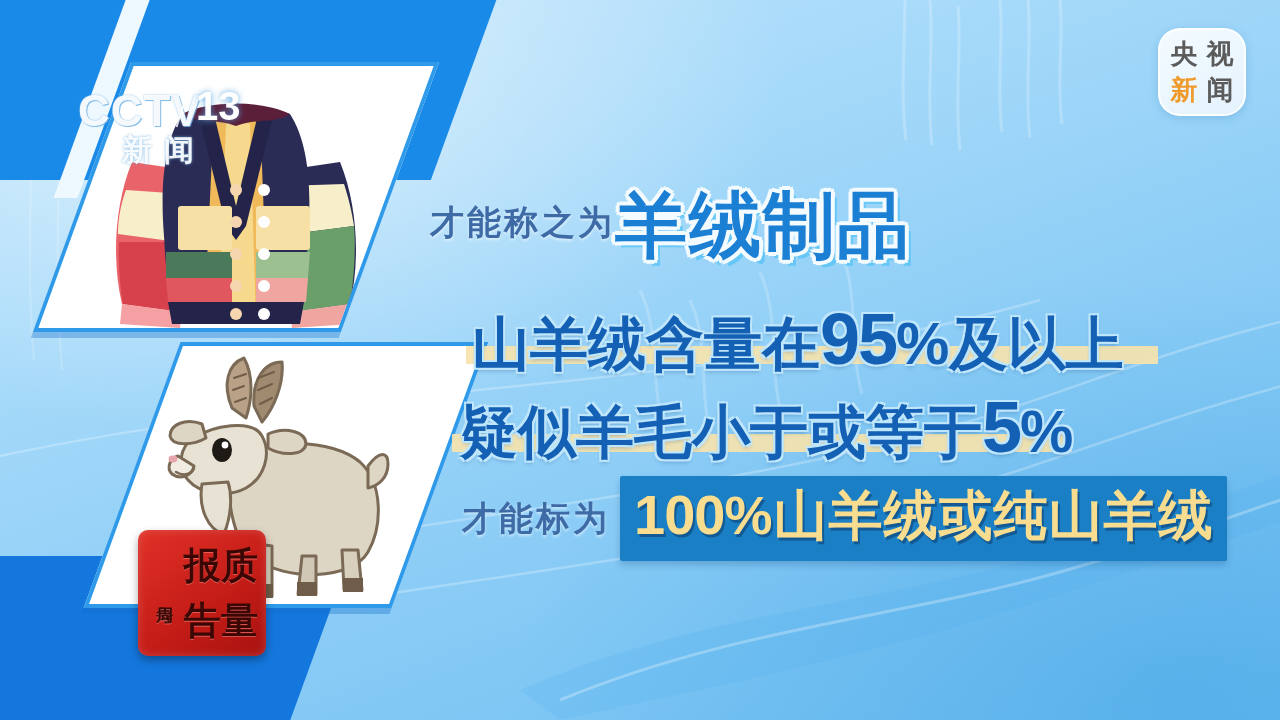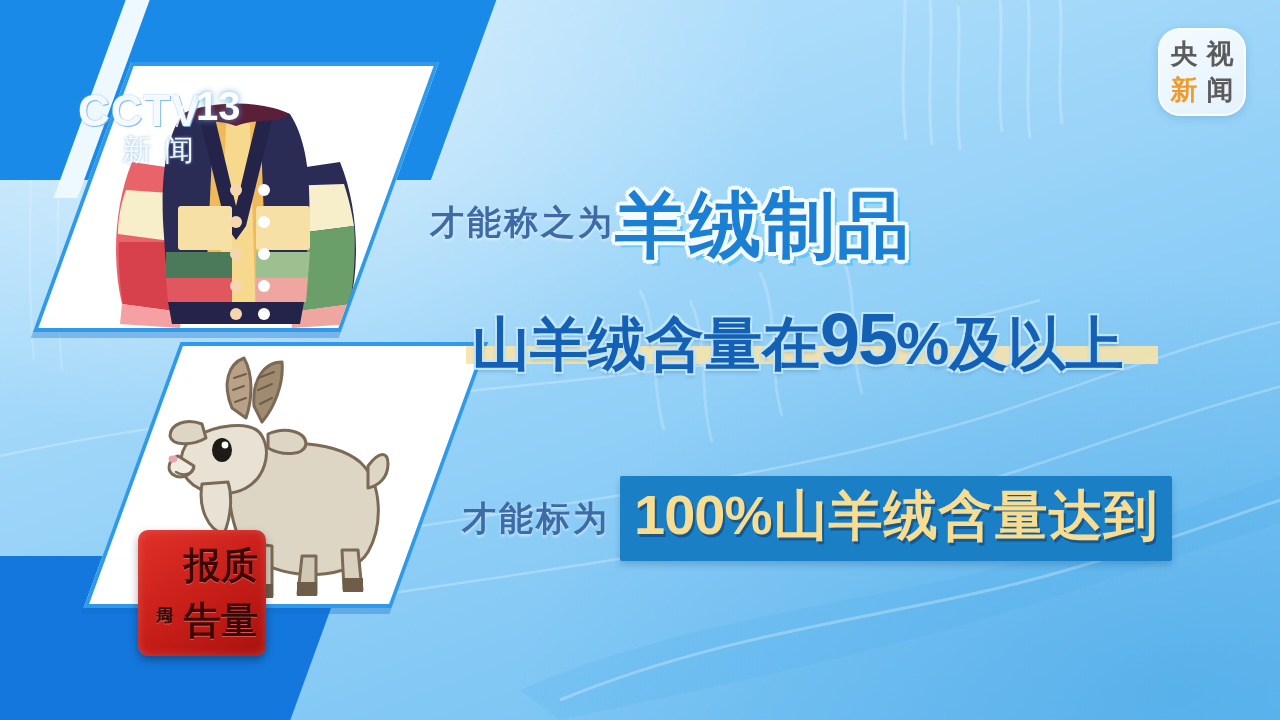--- a/index.html
+++ b/index.html
@@ -69,21 +69,21 @@
     font-size:40px;font-weight:bold;color:#ffffff;
     font-family:"Liberation Sans",sans-serif;
     text-shadow:0 0 6px rgba(80,160,220,.9);
   }
   .cctv-13::before{
     content:"";position:absolute;left:-14px;top:2px;width:2px;height:42px;
     background:rgba(255,255,255,.85);transform:rotate(18deg);
   }
   .cctv-sub{
     position:absolute;left:44px;top:44px;
-    font-size:30px;font-weight:normal;letter-spacing:12px;
+    font-size:30px;font-weight:bold;letter-spacing:12px;
     color:rgba(255,255,255,.92);
     text-shadow:0 0 3px rgba(110,175,225,.9);
   }
 
   
   #news-badge{
     position:absolute;right:34px;top:28px;width:88px;height:88px;
     border-radius:22px;
     background:linear-gradient(150deg,#f4fbff 0%,#e4f2fd 100%);
     border:2px solid rgba(255,255,255,.85);
@@ -352,22 +352,26 @@
 
     <div class="line" style="left:26px;top:94px;">
       <span class="small-steel" style="position:relative;top:-16px;">才能称之为</span><span class="big-bright">羊绒制品</span>
     </div>
 
     <div class="line" style="left:68px;top:214px;">
       <div class="hl" style="left:-6px;top:48px;width:692px;height:18px;"></div>
       <span class="big-dark">山羊绒含量在</span><span class="big-dark num">95</span><span class="big-dark pct">%</span><span class="big-dark">及以上</span>
     </div>
 
+    <div class="line" style="left:56px;top:302px;">
+      <div class="hl" style="left:-8px;top:48px;width:620px;height:18px;"></div>
+      <span class="big-dark">疑似羊毛小于或等于</span><span class="big-dark num">5</span><span class="big-dark pct">%</span>
+    </div>
 
     <div class="line" style="left:58px;top:392px;display:flex;align-items:center;">
       <span class="small-steel" style="margin-right:10px;">才能标为</span>
       <span class="banner">
-        <span class="banner-text banner-num">100</span><span class="banner-text">%</span><span class="banner-text">山羊绒含量达到</span>
+        <span class="banner-text banner-num">100</span><span class="banner-text">%</span><span class="banner-text">山羊绒或纯山羊绒</span>
       </span>
     </div>
 
   </div>
 </div>
 
 </body></html>

